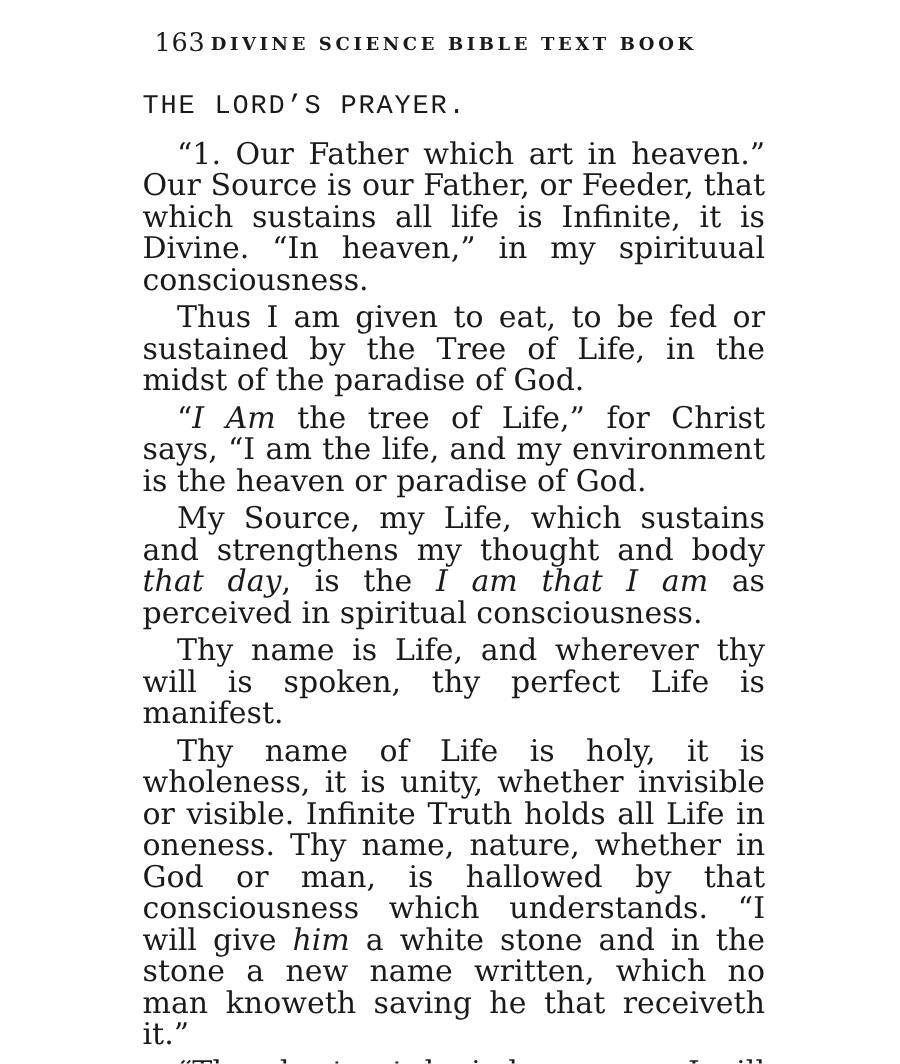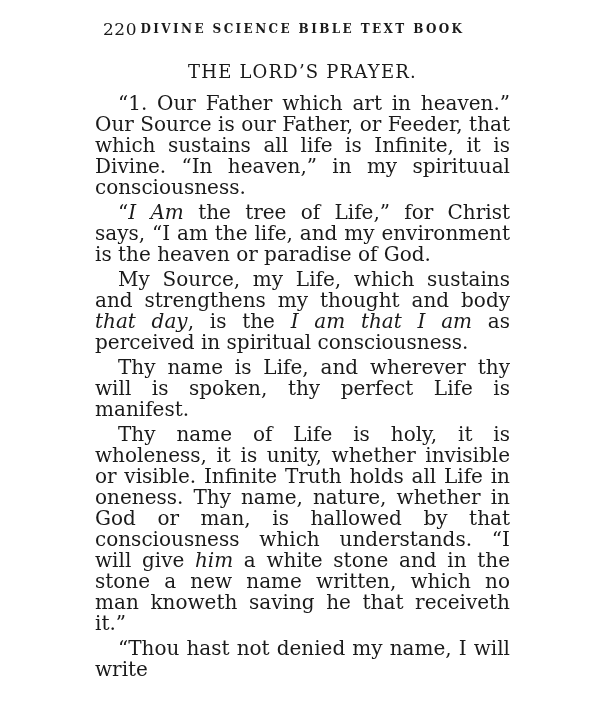--- a/index.html
+++ b/index.html
@@ -34,26 +34,27 @@
   .running-title {
     display: block;
     text-align: center;
     font-size: 12px;
     font-weight: bold;
     letter-spacing: 2.4px;
     padding-top: 4px;
     white-space: nowrap;
   }
   .chapter-heading {
-    text-align: center;
+    text-align: left;
     font-size: 18px;
     font-weight: normal;
     letter-spacing: 1.2px;
     margin: 21px 0 0 0;
     white-space: nowrap;
+    font-family: Liberation Mono, monospace;
   }
   .page-body {
     margin-top: 11px;
     font-size: 20px;
     line-height: 21px;
     text-align: justify;
     hyphens: auto;
     -webkit-hyphens: auto;
   }
   .page-body p.para {
@@ -61,27 +62,28 @@
     text-indent: 23px;
   }
   .page-body i {
   }
 </style>
 </head>
 <body>
 
 <div class="page">
   <div class="page-header">
-    <span class="page-number">220</span>
+    <span class="page-number">163</span>
     <span class="running-title">DIVINE SCIENCE BIBLE TEXT BOOK</span>
   </div>
 
   <h1 class="chapter-heading">THE LORD’S PRAYER.</h1>
 
   <div class="page-body">
       <p class="para"><span>“1.  Our Father which art in heaven.”  Our Source is our Father, or Feeder, that which sustains all life is Infinite, it is Divine.  “In heaven,” in my spirituual consciousness.</span></p>
+      <p class="para"><span>Thus I am given to eat, to be fed or sustained by the Tree of Life, in the midst of the paradise of God.</span></p>
       <p class="para"><span>“</span><i>I Am</i><span> the tree of Life,” for Christ says, “I am the life, and my environment is the heaven or paradise of God.</span></p>
       <p class="para"><span>My Source, my Life, which sustains and strengthens my thought and body </span><i>that day</i><span>, is the </span><i>I am that I am</i><span> as perceived in spiritual consciousness.</span></p>
       <p class="para"><span>Thy name is Life, and wherever thy will is spoken, thy perfect Life is manifest.</span></p>
       <p class="para"><span>Thy name of Life is holy, it is wholeness, it is unity, whether invisible or visible.  Infinite Truth holds all Life in oneness.  Thy name, nature, whether in God or man, is hallowed by that consciousness which understands.  “I will give </span><i>him</i><span> a white stone and in the stone a new name written, which no man knoweth saving he that receiveth it.”</span></p>
       <p class="para"><span>“Thou hast not denied my name, I will write</span></p>
     </div>
 </div>
 
 </body></html>

